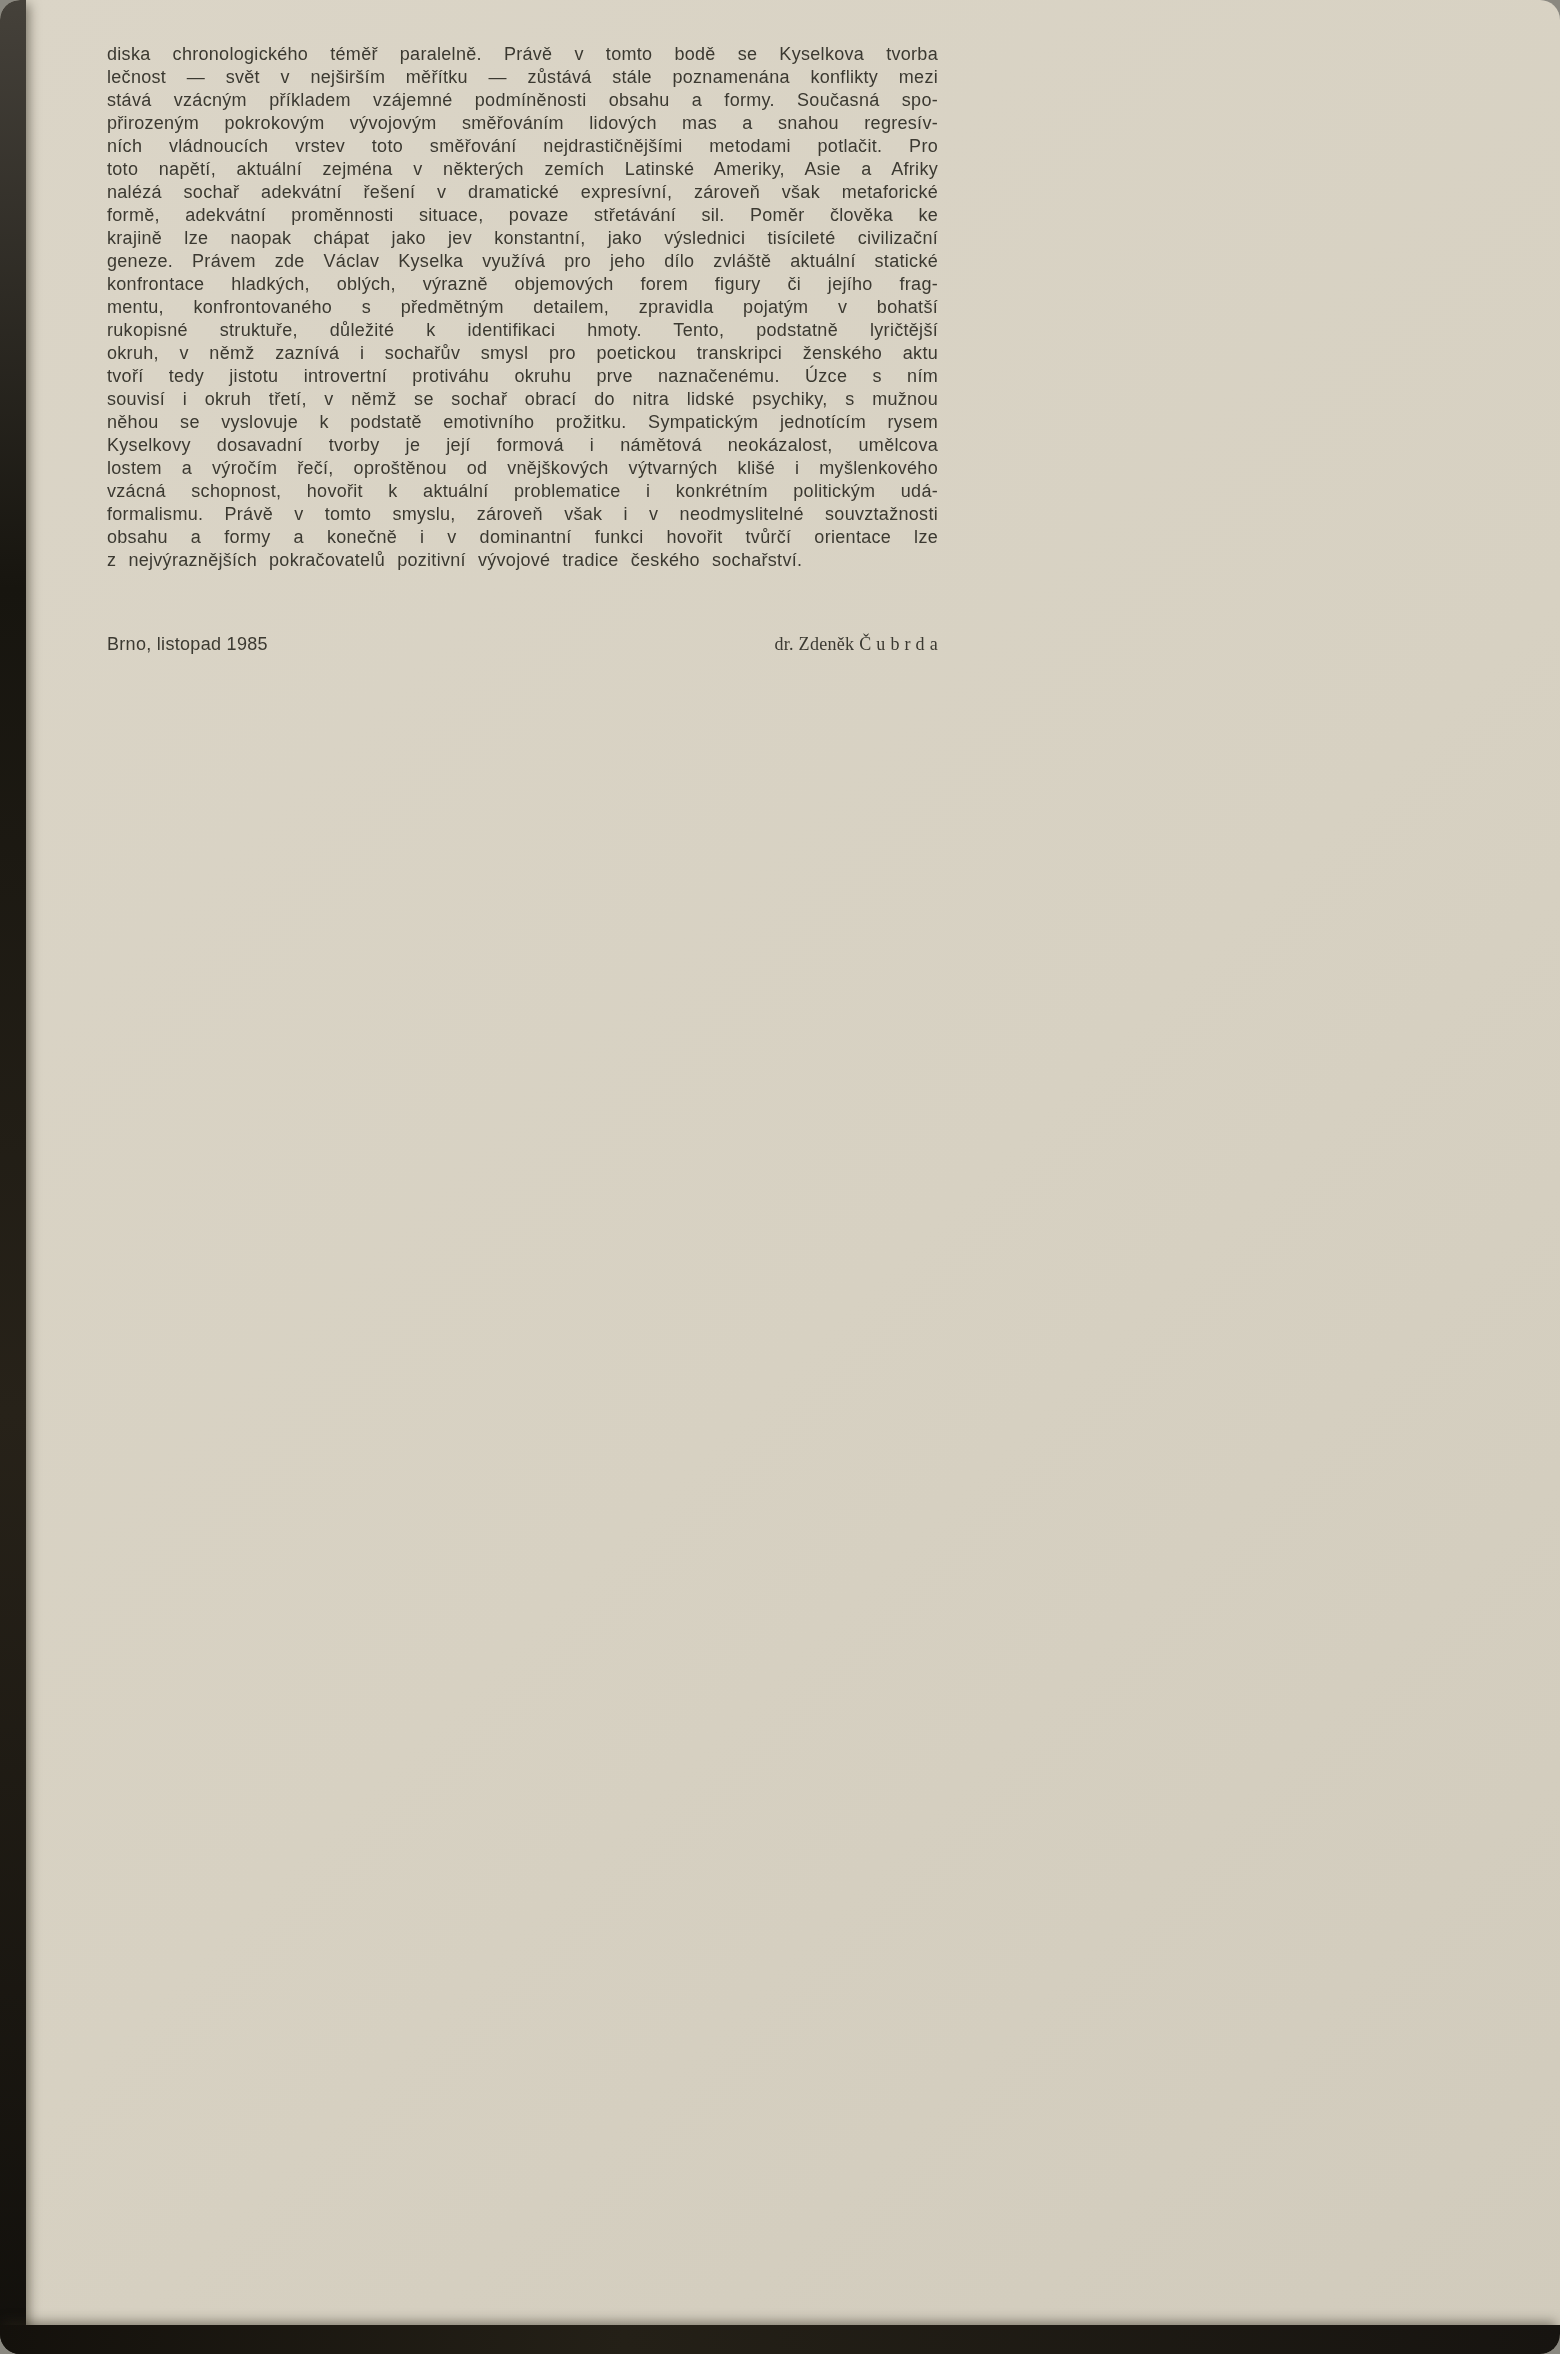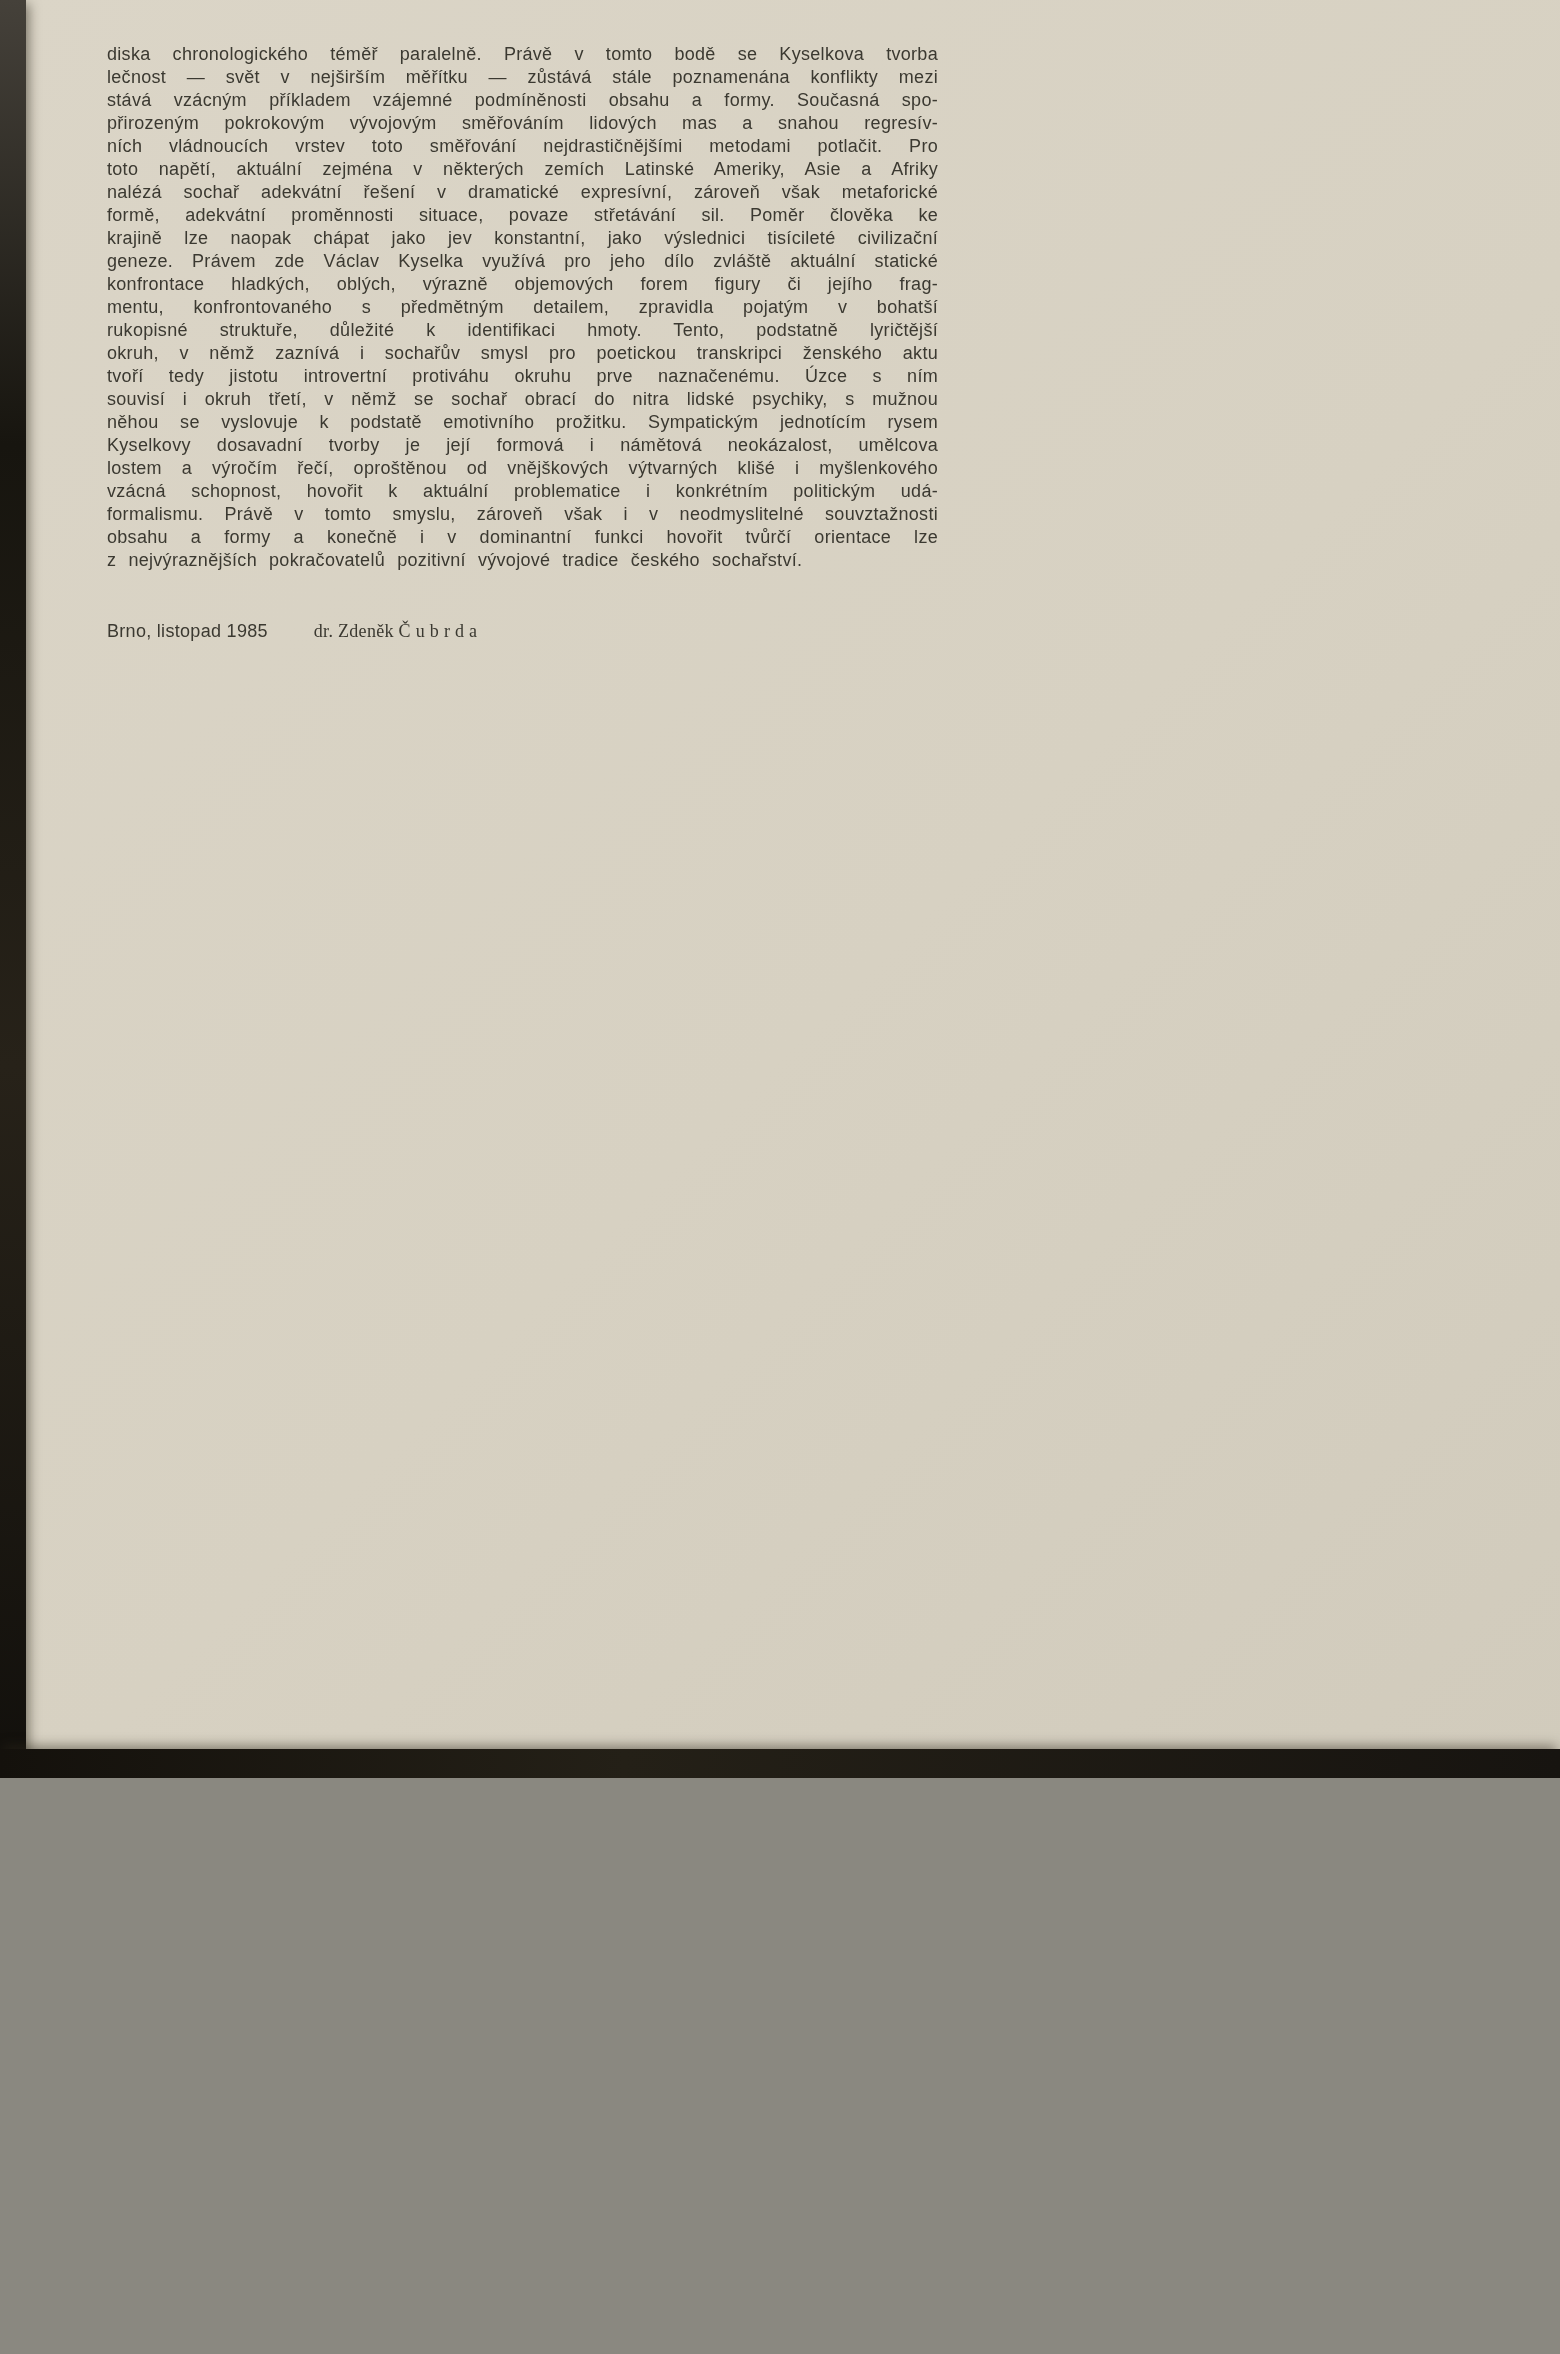--- a/index.html
+++ b/index.html
@@ -4,23 +4,24 @@
 <style>
   * { margin: 0; padding: 0; box-sizing: border-box; }
   html, body { width: 1560px; }
   body {
     font-family: "Liberation Sans", "DejaVu Sans", sans-serif;
     background: #8a8880;
   }
   .page {
     position: relative;
     width: 1560px;
-    height: 1778px;
+    height: 2354px;
     background: linear-gradient(135deg, #dbd5c7 0%, #d7d1c2 55%, #d1cbbc 100%);
     overflow: hidden;
+    border-radius: 20px;
   }
   .edge-left {
     position: absolute;
     left: 0; top: 0; bottom: 0;
     width: 26px;
     background: linear-gradient(180deg, #45413a 0%, #17150f 25%, #272219 60%, #12100c 100%);
     box-shadow: 6.8px 0 11.7px -3.9px rgba(45, 40, 28, 0.55);
   }
   .edge-bottom {
     position: absolute;
@@ -44,23 +45,23 @@
     text-align-last: justify;
     white-space: normal;
   }
   .ln-last {
     text-align: right;
     text-align-last: left;
     word-spacing: 6.8px;
   }
   .footer {
     display: flex;
+    justify-content: space-between;
     align-items: baseline;
-    margin-top: 48px;
-    gap: 46px;
+    margin-top: 61px;
   }
   .footer .author { text-align: right; font-family: Liberation Serif, serif; }
 </style>
 </head>
 <body>
 
 <div class="page">
   <div class="edge-left"></div>
   <div class="edge-bottom"></div>
 

